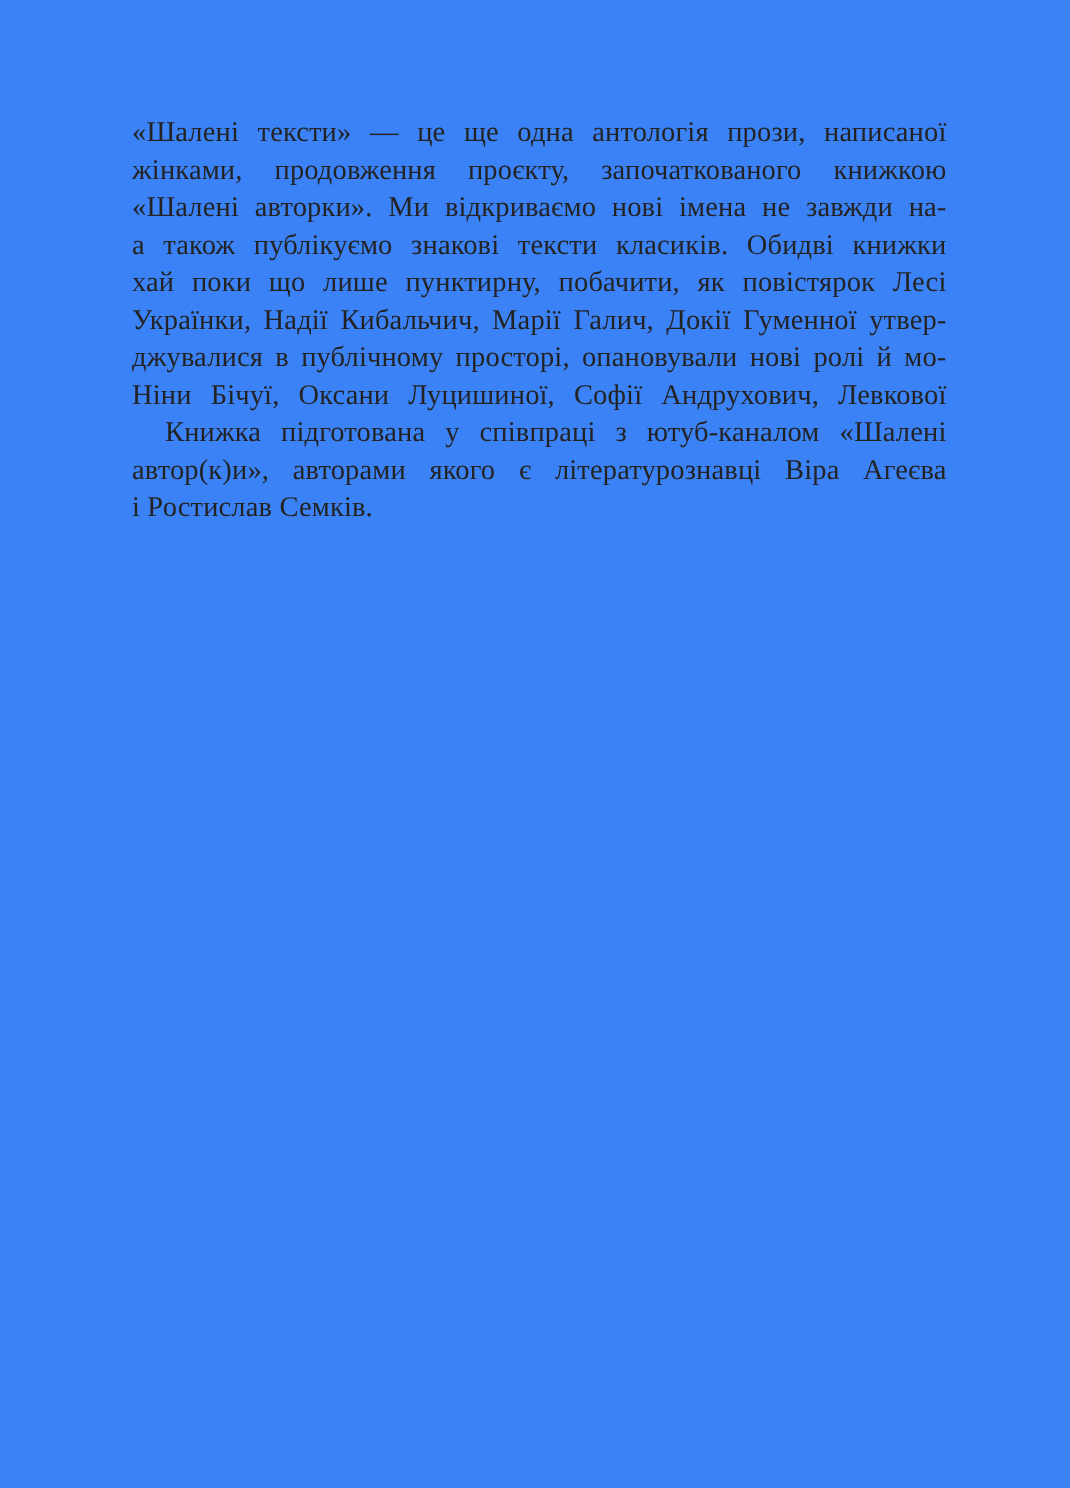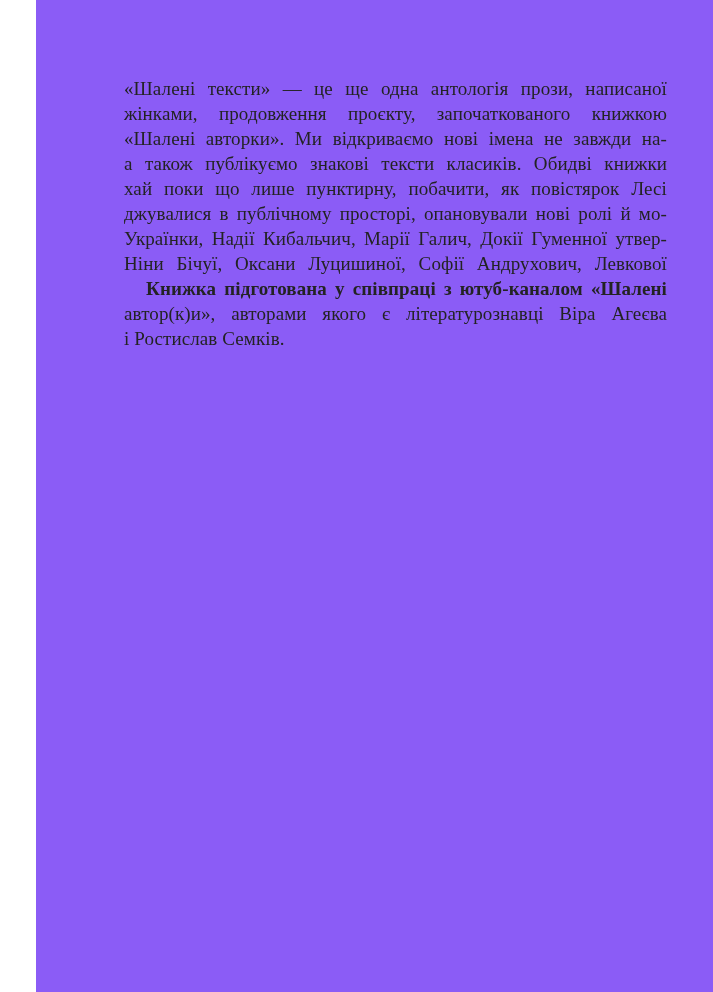--- a/index.html
+++ b/index.html
@@ -9,22 +9,21 @@
   body {
     width: 713px;
     height: 992px;
     background: #ffffff;
     position: relative;
     overflow: hidden;
   }
   .page {
     position: absolute;
     inset: 0;
-    background: #8b5cf6;
-    margin-left: 36px;
+    background: #3b82f6;
   }
   .text-block {
     position: absolute;
     left: 88px;
     top: 76px;
     width: 543px;
     font-family: "Liberation Serif", "DejaVu Serif", serif;
     font-size: 19px;
     line-height: 25px;
     color: #232323;
@@ -38,37 +37,36 @@
     display: block;
     text-align: justify;
     text-align-last: justify;
     white-space: normal;
   }
   .line.end {
     text-align-last: left;
   }
   .line.indent {
     padding-left: 22px;
-    font-weight: bold;
   }
 </style>
 </head>
 <body>
 
 <div class="page">
   <div class="text-block">
 
     <p class="para">
       <span class="line">«Шалені тексти» — це ще одна антологія прози, написаної</span>
       <span class="line">жінками, продовження проєкту, започаткованого книжкою</span>
       <span class="line">«Шалені авторки». Ми відкриваємо нові імена не завжди на-</span>
       <span class="line">а також публікуємо знакові тексти класиків. Обидві книжки</span>
       <span class="line">хай поки що лише пунктирну, побачити, як повістярок Лесі</span>
+      <span class="line">Українки, Надії Кибальчич, Марії Галич, Докії Гуменної утвер-</span>
       <span class="line">джувалися в публічному просторі, опановували нові ролі й мо-</span>
-      <span class="line">Українки, Надії Кибальчич, Марії Галич, Докії Гуменної утвер-</span>
       <span class="line">Ніни Бічуї, Оксани Луцишиної, Софії Андрухович, Левкової</span>
     </p>
 
     <p class="para">
       <span class="line indent">Книжка підготована у співпраці з ютуб-каналом «Шалені</span>
       <span class="line">автор(к)и», авторами якого є літературознавці Віра Агеєва</span>
       <span class="line end">і Ростислав Семків.</span>
     </p>
 
   </div>

